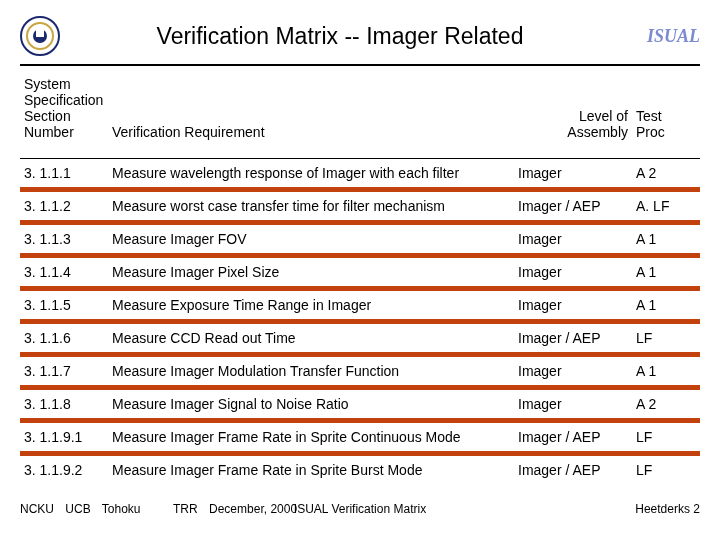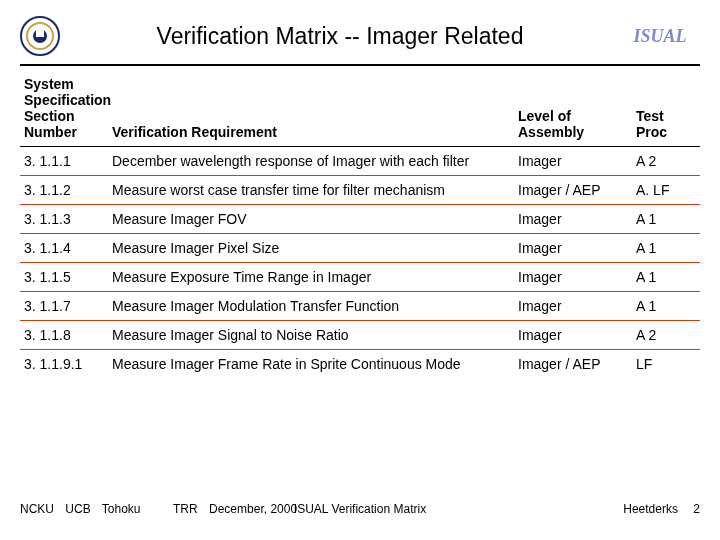--- a/index.html
+++ b/index.html
@@ -1,37 +1,37 @@
 <!DOCTYPE html>
 <html><head>
 <meta charset="utf-8">
 <style>
   html,body{margin:0;padding:0;width:720px;height:540px;background:#fff;font-family:Arial,Helvetica,sans-serif;color:#000;position:relative}
   .slide{width:720px;height:540px;position:relative;box-sizing:border-box;padding:12px 20px 0}
   .header{display:flex;align-items:center;justify-content:space-between;height:48px}
   .title{font-size:23px;text-align:center;flex:1}
   .seal{width:40px;height:40px}
   .seal svg{width:40px;height:40px}
-  .logo{width:80px;font-style:italic;font-weight:bold;color:#7c8ad0;font-size:18px;text-align:center;font-family:"Times New Roman",serif}
+  .logo{width:80px;font-style:italic;font-weight:bold;color:#7c8ad0;font-size:18px;text-align:right;font-family:"Times New Roman",serif}
   .rule{border:0;border-top:2px solid #000;margin:4px 0 8px}
   table{width:100%;border-collapse:collapse;table-layout:fixed;font-size:14px}
-  th{font-weight:700;text-align:left;vertical-align:bottom;padding:2px 4px 6px}
+  th{font-weight:400;text-align:left;vertical-align:bottom;padding:2px 4px 18px}
   th.col-sec{width:80px}
   th.col-req{}
-  th.col-lvl{width:110px;text-align:left}
+  th.col-lvl{width:110px;text-align:right}
   th.col-proc{width:60px;}
   .hdr-multiline{line-height:1.15}
   thead tr{border-bottom:1px solid #000}
-  tbody td{padding:6px 4px;border-bottom:1px solid #c2410c;vertical-align:middle}
+  tbody td{padding:6px 4px;border-bottom:5px solid #c2410c;vertical-align:middle}
   tbody tr:last-child td{border-bottom:0}
   td.c-proc{}
   .footer{position:absolute;left:20px;right:20px;bottom:24px;display:flex;justify-content:space-between;font-size:12px}
   .footer .left span{margin-right:8px}
   .footer .center{position:absolute;left:50%;transform:translateX(-50%)}
-  .footer .right span{margin-left:12px}
+  .footer .right span{}
 </style>
 </head>
 <body>
 <div class="slide">
 
   <div class="header">
     <div class="seal">
       <svg viewBox="0 0 40 40">
         <circle cx="20" cy="20" r="19" fill="#fff" stroke="#1a2a6c" stroke-width="2"></circle>
         <circle cx="20" cy="20" r="13" fill="none" stroke="#caa640" stroke-width="2"></circle>
@@ -49,21 +49,21 @@
       <tr>
         <th class="col-sec hdr-multiline">System<br>Specification<br>Section<br>Number</th>
         <th class="col-req">Verification Requirement</th>
         <th class="col-lvl hdr-multiline">Level of<br>Assembly</th>
         <th class="col-proc hdr-multiline">Test<br>Proc</th>
       </tr>
     </thead>
     <tbody id="tbody">
         <tr>
           <td>3. 1.1.1</td>
-          <td>December wavelength response of Imager with each filter</td>
+          <td>Measure wavelength response of Imager with each filter</td>
           <td>Imager</td>
           <td class="c-proc">A 2</td>
         </tr>
         <tr>
           <td>3. 1.1.2</td>
           <td>Measure worst case transfer time for filter mechanism</td>
           <td>Imager / AEP</td>
           <td class="c-proc">A. LF</td>
         </tr>
         <tr>
@@ -78,34 +78,46 @@
           <td>Imager</td>
           <td class="c-proc">A 1</td>
         </tr>
         <tr>
           <td>3. 1.1.5</td>
           <td>Measure Exposure Time Range in Imager</td>
           <td>Imager</td>
           <td class="c-proc">A 1</td>
         </tr>
         <tr>
+          <td>3. 1.1.6</td>
+          <td>Measure CCD Read out Time</td>
+          <td>Imager / AEP</td>
+          <td class="c-proc">LF</td>
+        </tr>
+        <tr>
           <td>3. 1.1.7</td>
           <td>Measure Imager Modulation Transfer Function</td>
           <td>Imager</td>
           <td class="c-proc">A 1</td>
         </tr>
         <tr>
           <td>3. 1.1.8</td>
           <td>Measure Imager Signal to Noise Ratio</td>
           <td>Imager</td>
           <td class="c-proc">A 2</td>
         </tr>
         <tr>
           <td>3. 1.1.9.1</td>
           <td>Measure Imager Frame Rate in Sprite Continuous Mode</td>
+          <td>Imager / AEP</td>
+          <td class="c-proc">LF</td>
+        </tr>
+        <tr>
+          <td>3. 1.1.9.2</td>
+          <td>Measure Imager Frame Rate in Sprite Burst Mode</td>
           <td>Imager / AEP</td>
           <td class="c-proc">LF</td>
         </tr>
       </tbody>
   </table>
 
   <div class="footer">
     <div class="left">
       <span>NCKU</span>
       <span>UCB</span>

